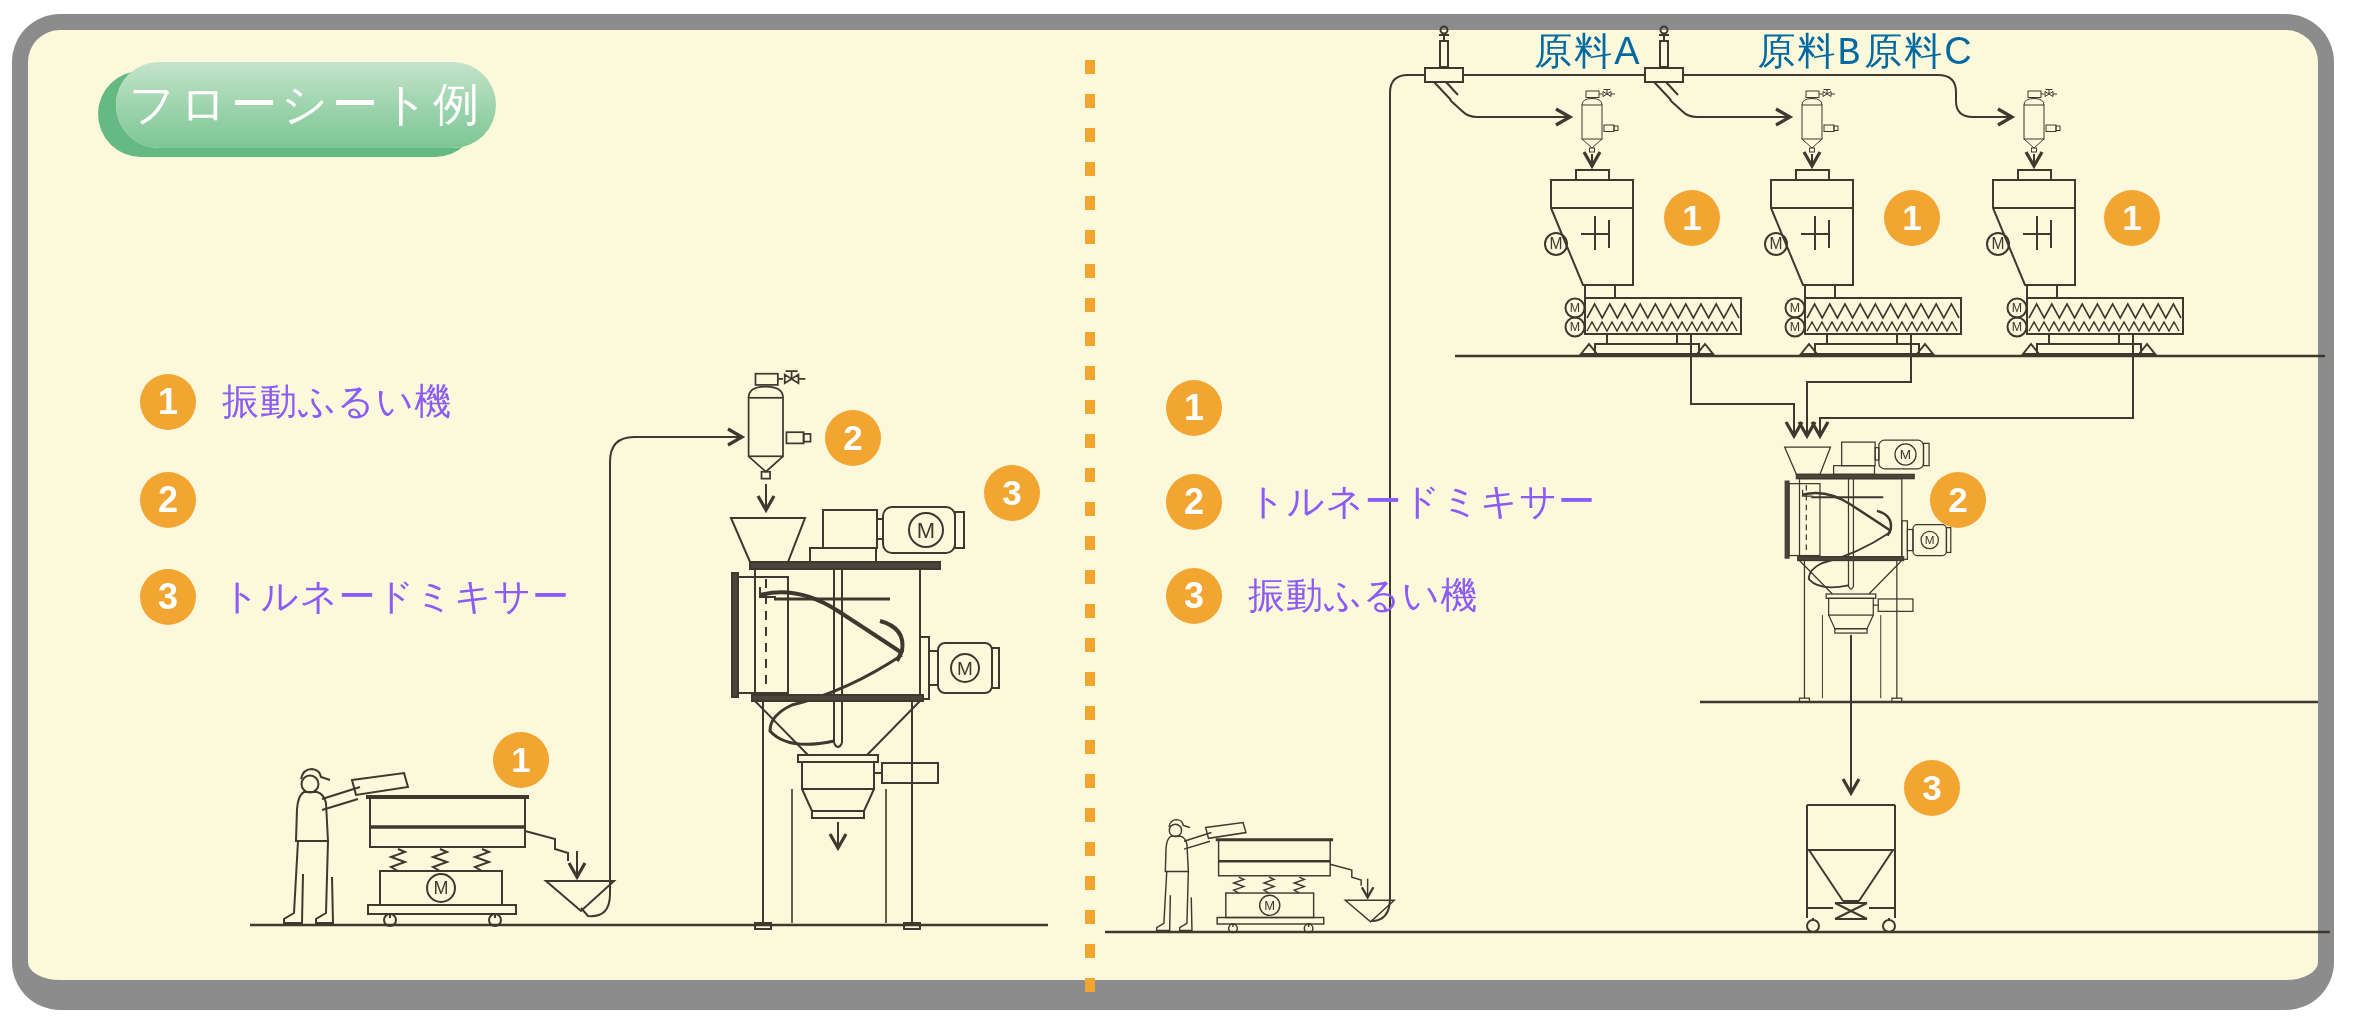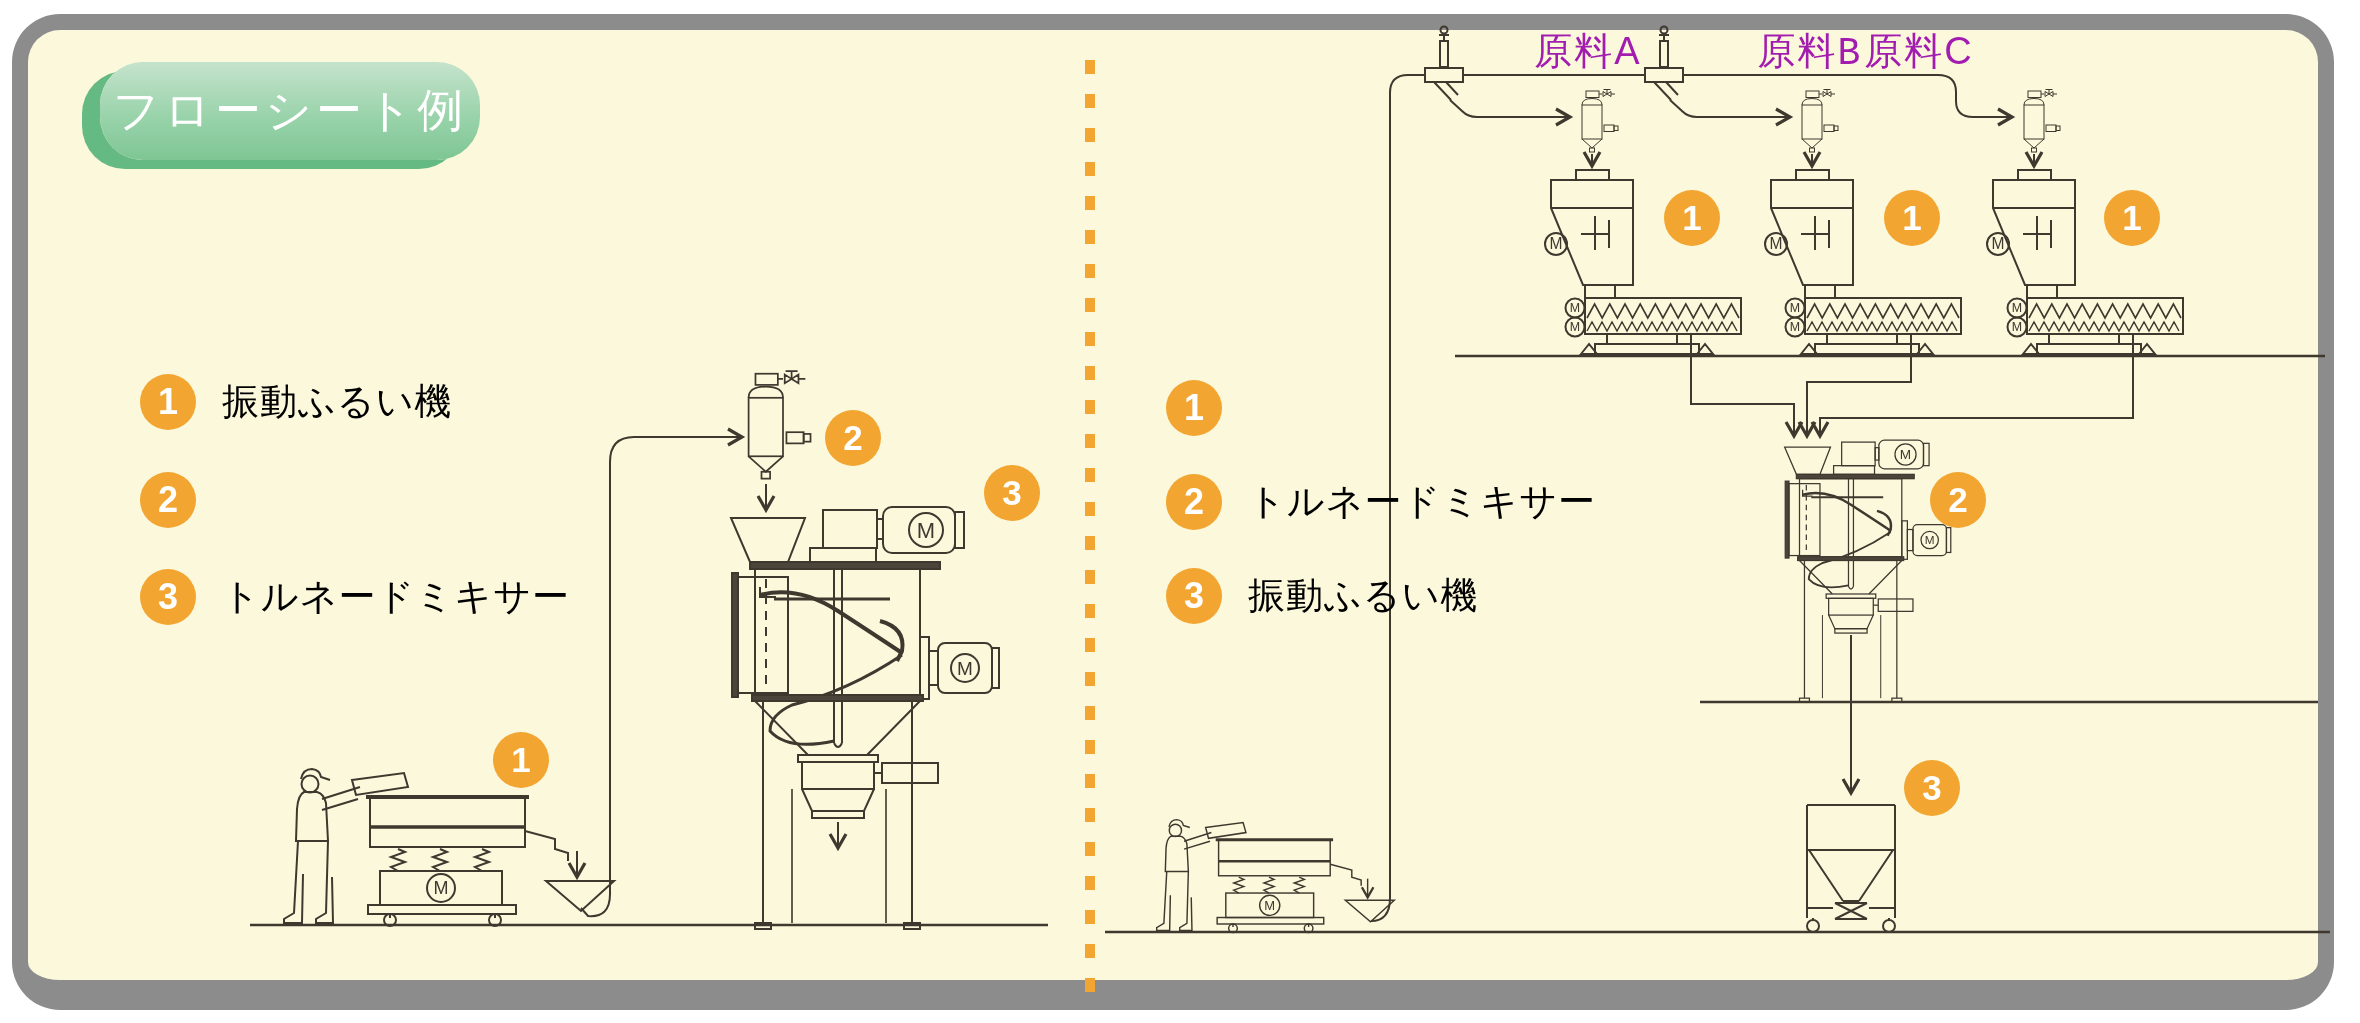--- a/index.html
+++ b/index.html
@@ -3,36 +3,36 @@
 <meta charset="utf-8">
 <style>
   html,body{margin:0;padding:0;background:#ffffff;}
   body{width:2360px;height:1023px;position:relative;overflow:hidden;
        font-family:"Liberation Sans","DejaVu Sans",sans-serif;}
   .canvas{position:absolute;left:0;top:0;width:2360px;height:1023px;}
   .card{position:absolute;left:12px;top:14px;width:2322px;height:996px;
         box-sizing:border-box;background:#FCF8DB;border:16px solid #8C8C8C;
         border-bottom-width:30px;border-radius:48px;}
   .art{position:absolute;left:0;top:0;}
-  .title-badge{position:absolute;left:100px;top:62px;width:380px;height:98px;
+  .title-badge{position:absolute;left:116px;top:62px;width:380px;height:86px;
         border-radius:43px;color:#ffffff;font-size:46px;letter-spacing:4px;
         display:flex;align-items:center;justify-content:center;
         background:linear-gradient(to bottom,#C5E3CC 0%,#9AD3AB 55%,#7EC694 100%);
         box-shadow:-18px 9px 0 #64BA82;}
   .divider{position:absolute;left:1085px;top:60px;width:10px;height:936px;
         background:repeating-linear-gradient(to bottom,#F2A530 0 14px,transparent 14px 34px);}
   .legend-row{position:absolute;display:flex;align-items:center;gap:26px;}
   .num-circle{width:56px;height:56px;border-radius:50%;background:#F2A530;color:#ffffff;
         font-size:36px;font-weight:bold;display:flex;align-items:center;justify-content:center;
         flex:0 0 auto;}
-  .legend-label{font-size:37px;color:#000000;letter-spacing:1px;white-space:nowrap;}
+  .legend-label{font-size:37px;color:#8b5cf6;letter-spacing:1px;white-space:nowrap;}
   .dbadge{position:absolute;width:56px;height:56px;border-radius:50%;background:#F2A530;
         color:#ffffff;font-size:35px;font-weight:bold;display:flex;align-items:center;
         justify-content:center;}
-  .material-label{position:absolute;top:26px;font-size:38px;color:#a21caf;
+  .material-label{position:absolute;top:26px;font-size:38px;color:#0369a1;
         letter-spacing:2px;transform:translateX(-50%);white-space:nowrap;}
 </style>
 </head>
 <body>
 
 <div class="canvas">
 
   <div class="card"></div>
 
   <svg class="art" width="2360" height="1023" viewBox="0 0 2360 1023" xmlns="http://www.w3.org/2000/svg" xmlns:xlink="http://www.w3.org/1999/xlink">

